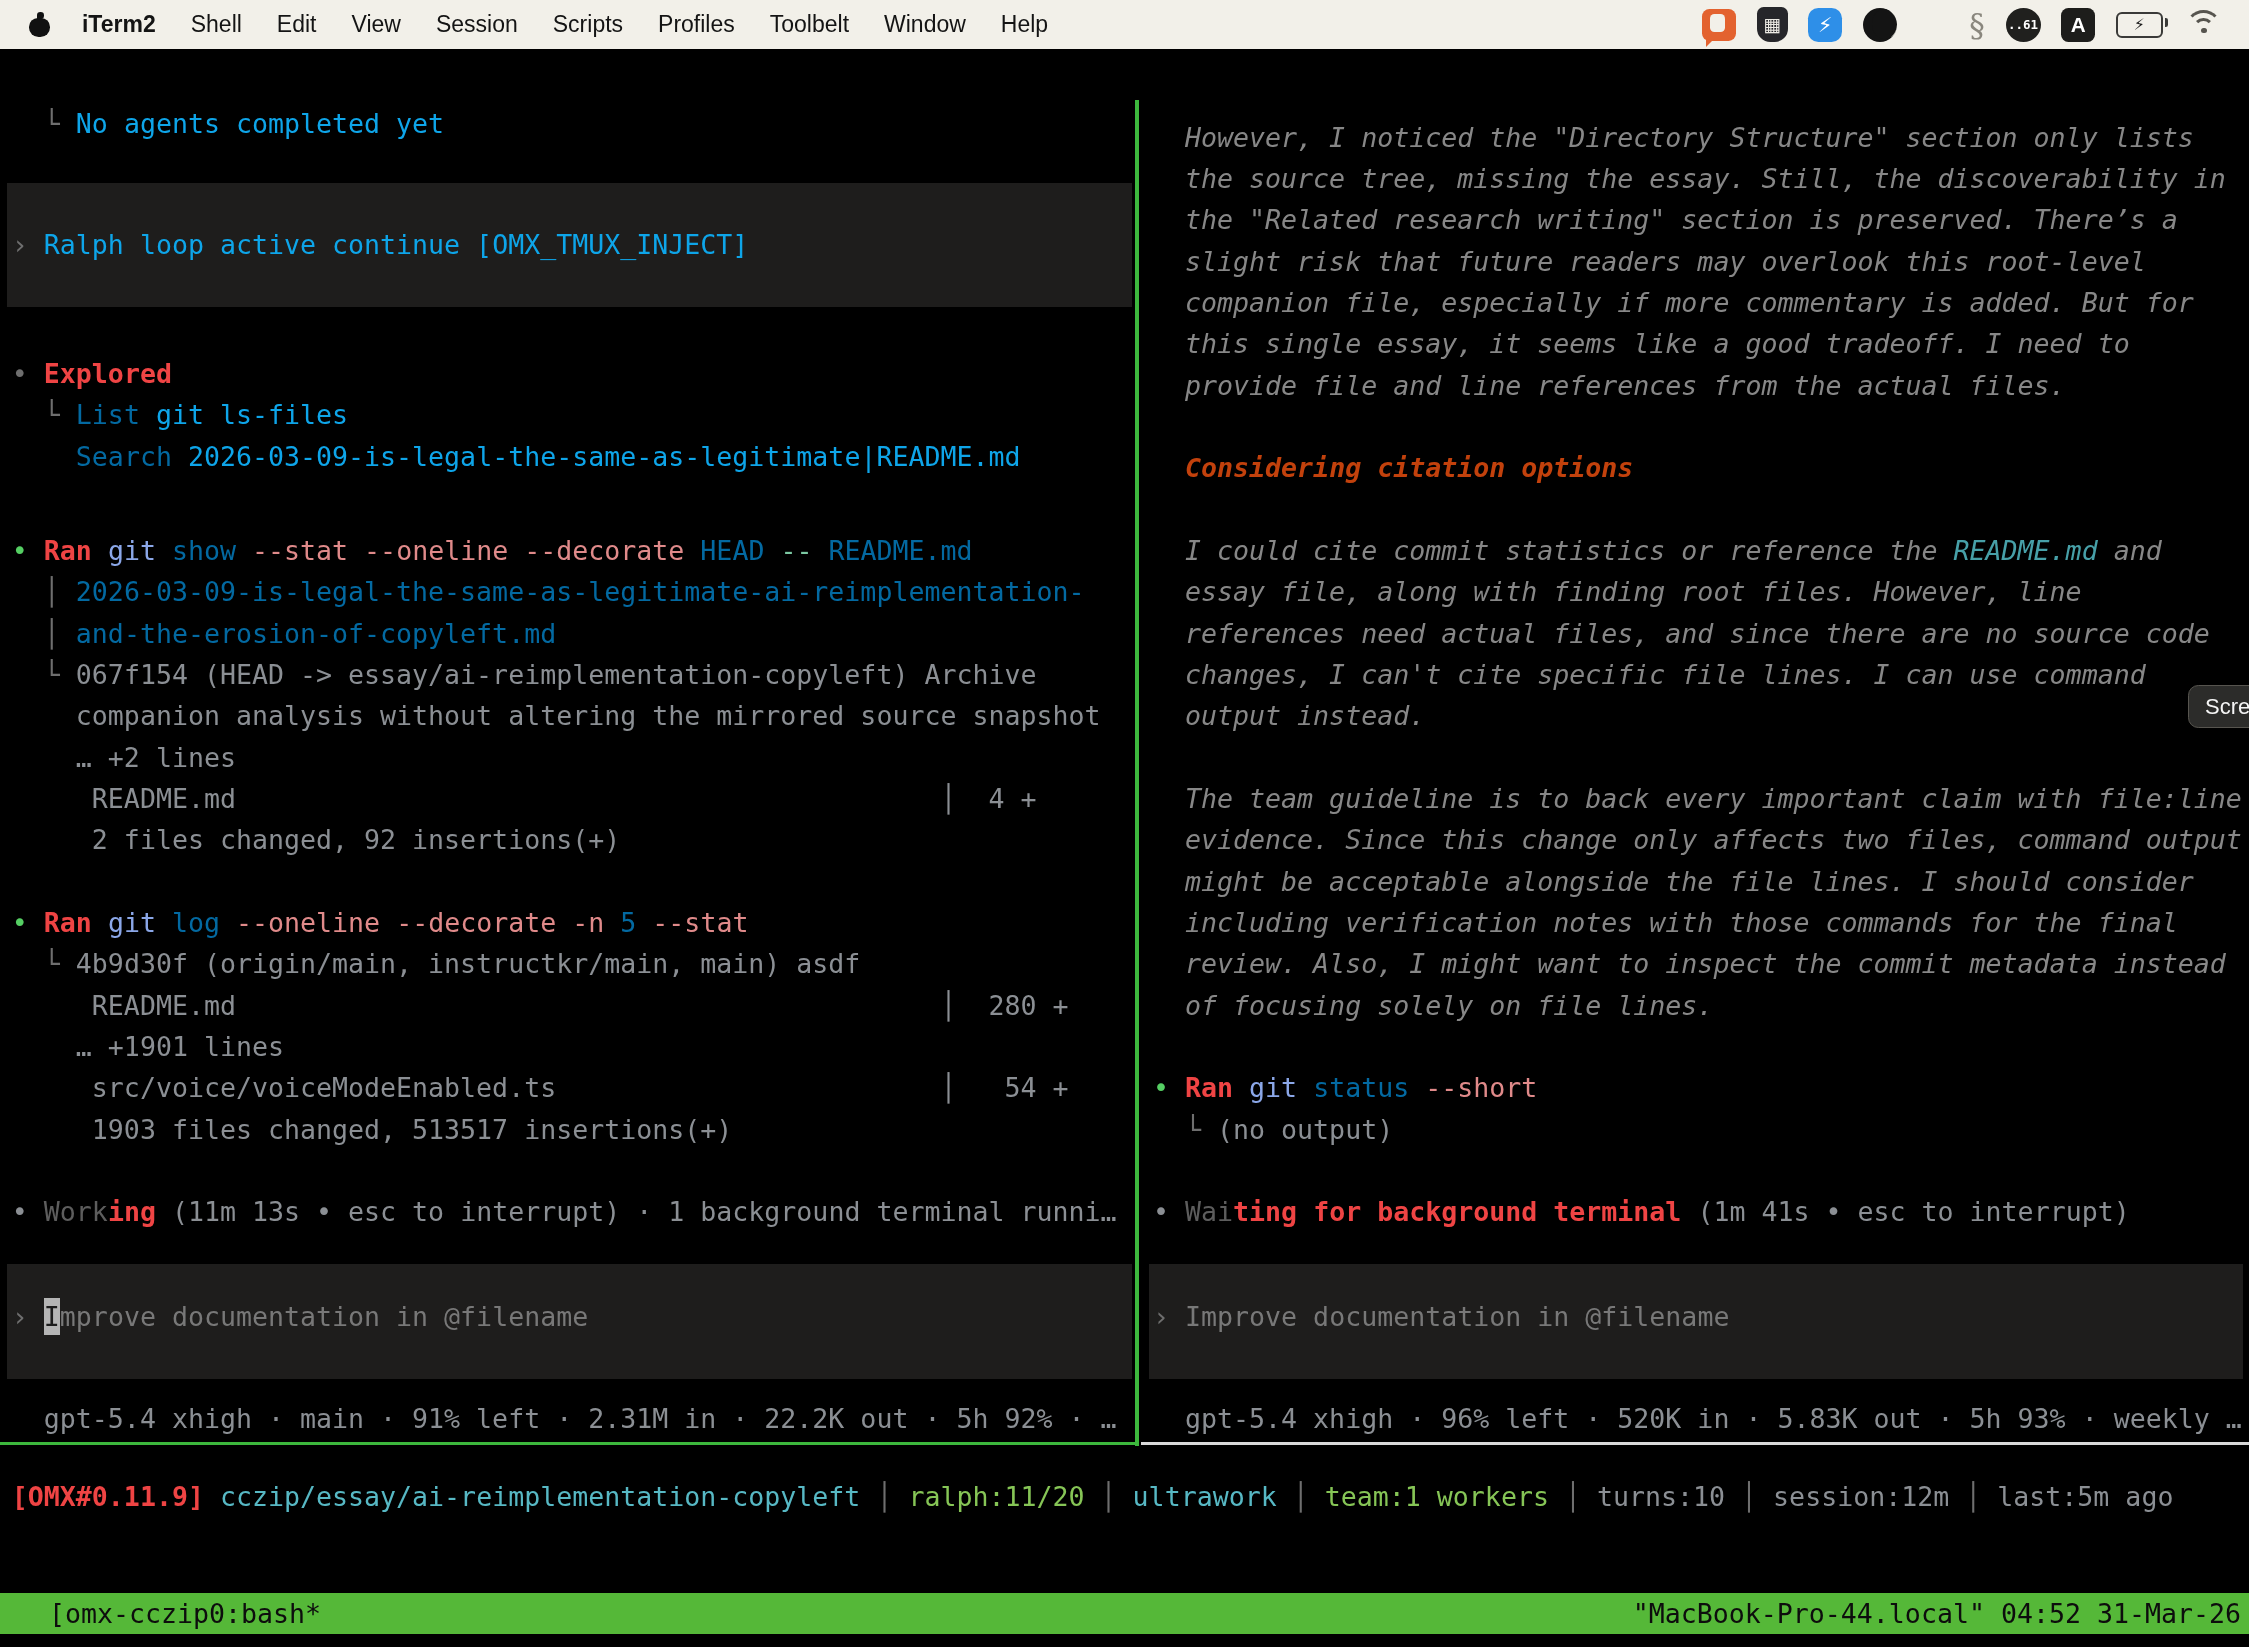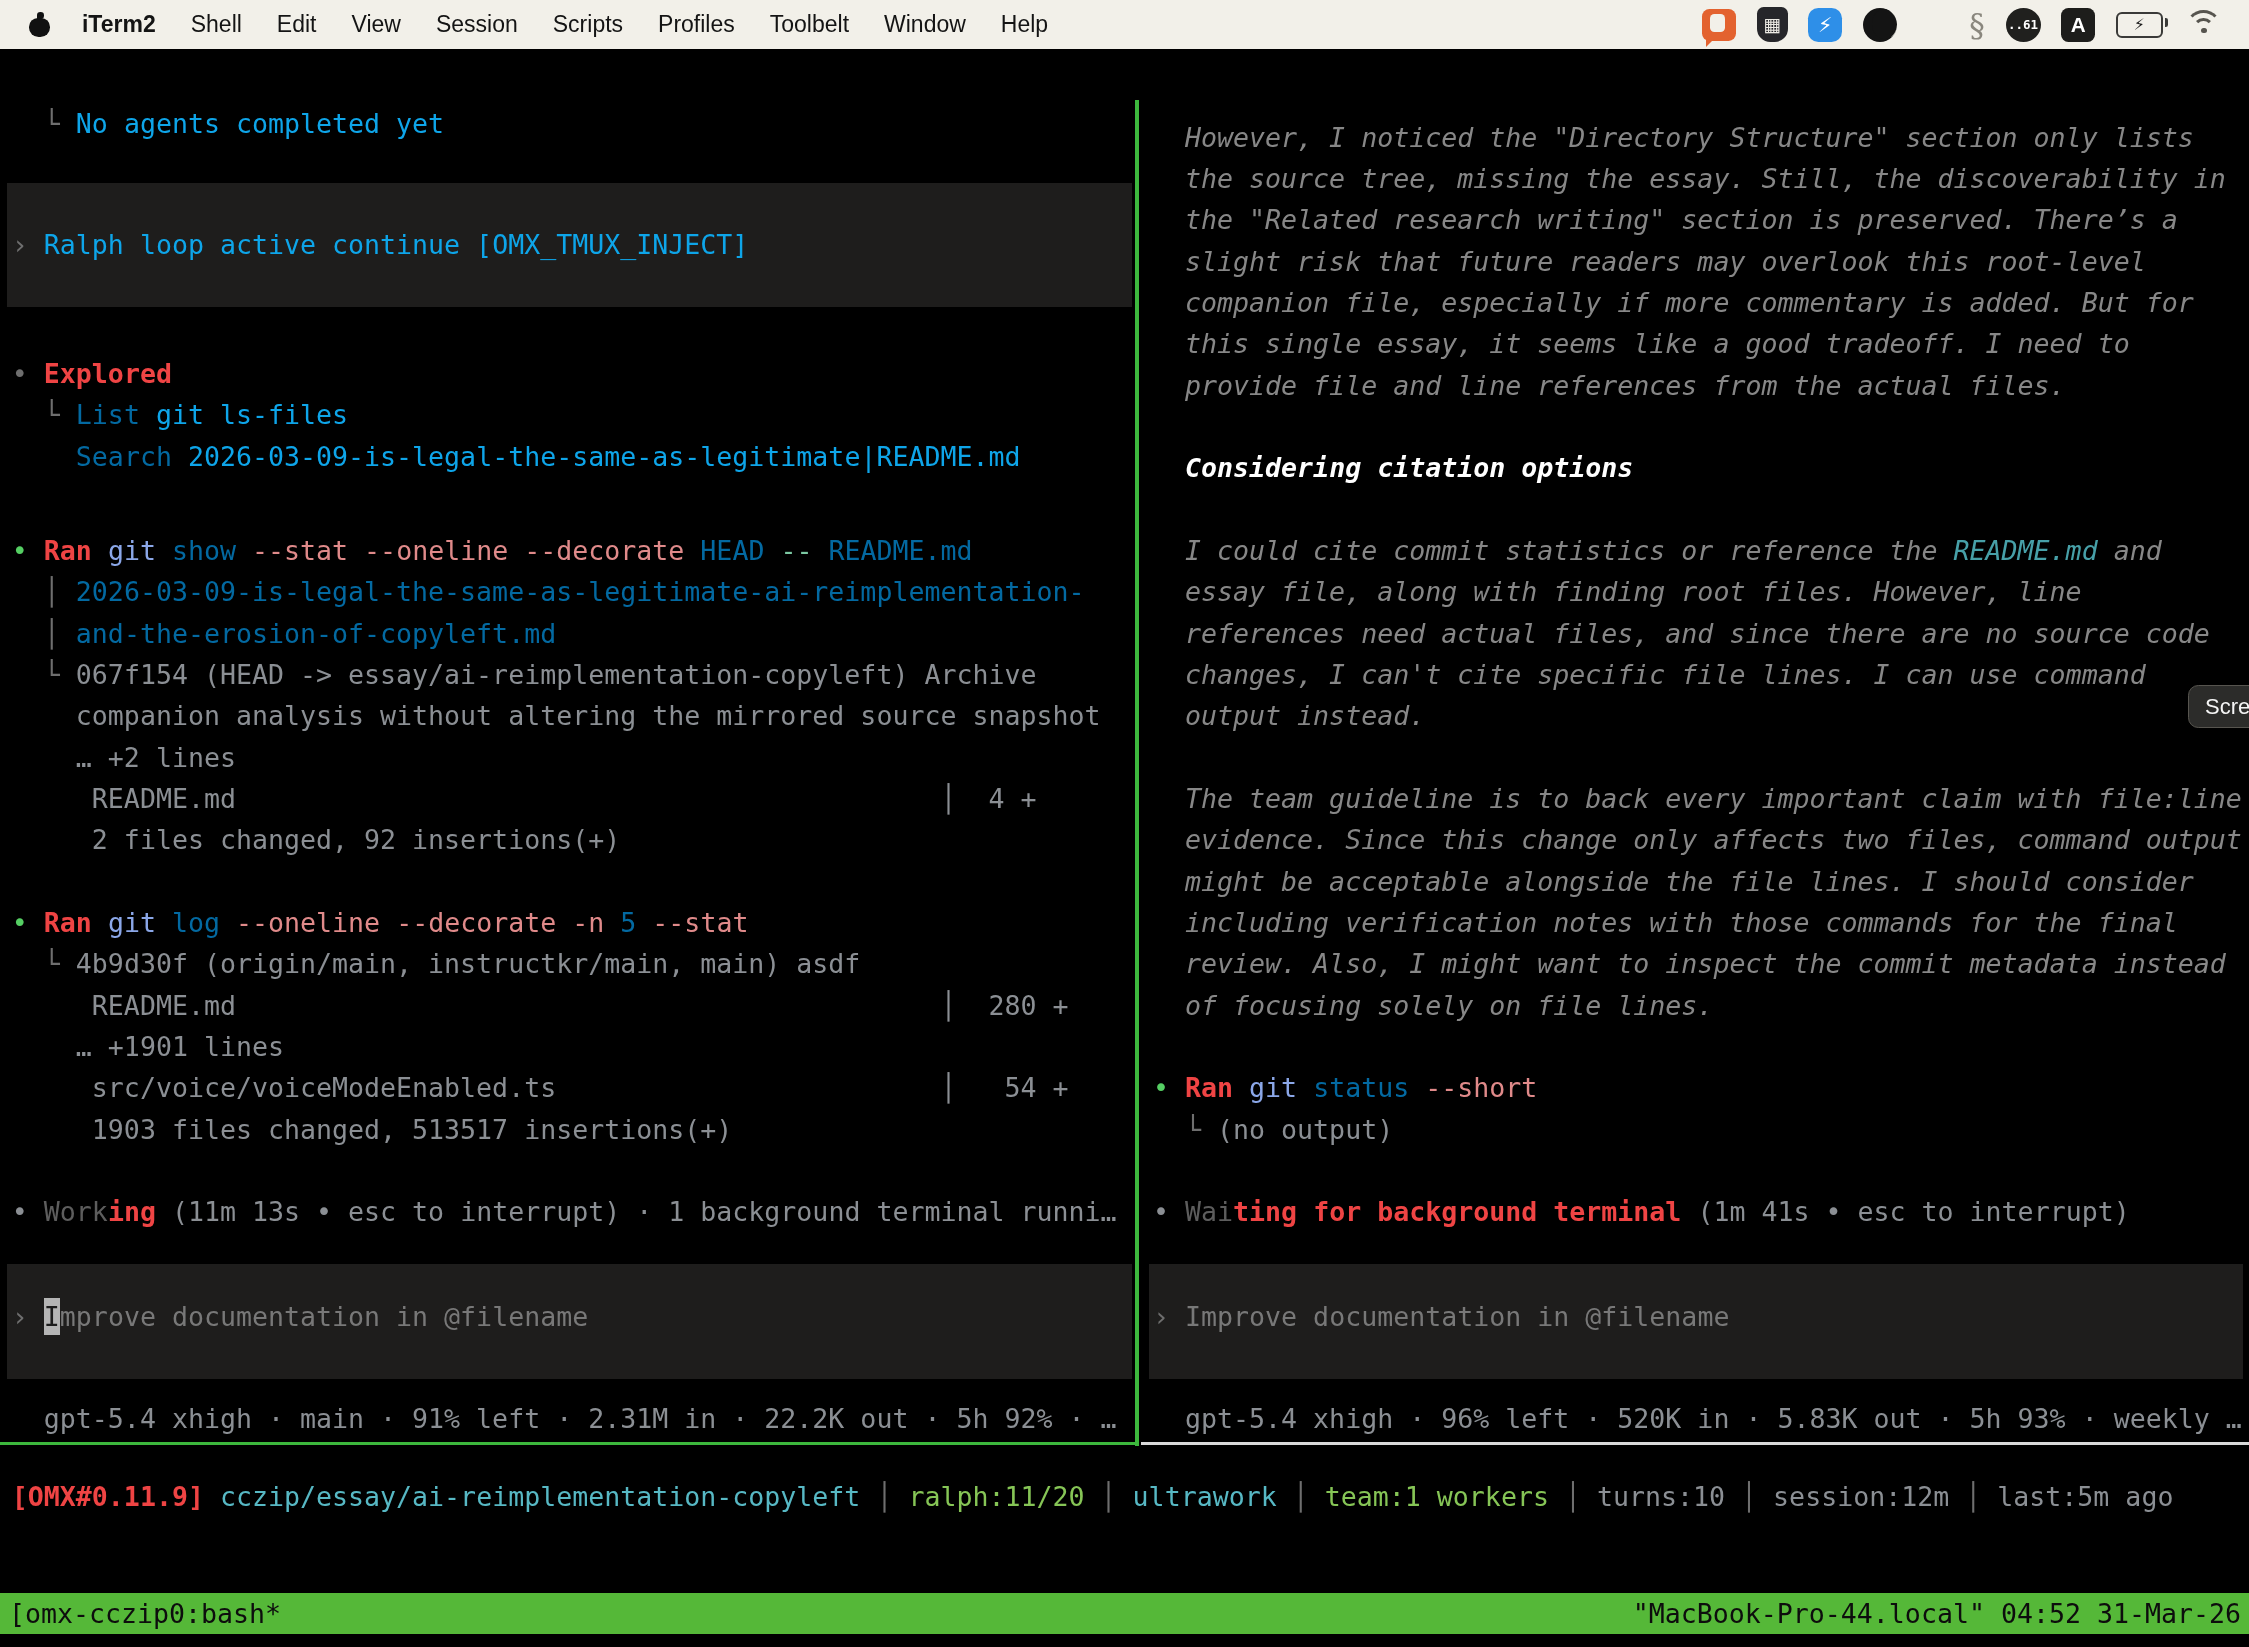--- a/index.html
+++ b/index.html
@@ -72,36 +72,36 @@
   .c-lt{color:#0ea5e9;}
   .c-gray{color:#8b8f94;}
   .c-wh{color:#ef4444;font-weight:bold;}
   .c-pale{color:#0369a1;}
   .c-blue{color:#8ba7e8;}
   .c-red{color:#e08a8a;}
   .c-teal{color:#0369a1;}
   .c-mint{color:#7cc9a3;}
   .c-grn{color:#55cf63;}
   .c-it{color:#878787;font-style:italic;}
-  .c-ith{color:#ffffff;font-style:italic;font-weight:bold;}
+  .c-ith{color:#c2410c;font-style:italic;font-weight:bold;}
   .c-tealit{color:#47a0a8;font-style:italic;}
   .c-ph{color:#787878;}
   .c-cursor{background:#b5b5b5;color:#1c1c1c;padding:3px 0;}
   .c-cyan{color:#57b8c4;}
   .c-green2{color:#86c556;}
   .c-st{color:#8b8f94;}
 
   
   .overlay{position:absolute;left:2188px;top:685px;width:103px;height:43px;background:#2c2c2a;
            border:1.5px solid #57554f;border-radius:10.3px;color:#f5f5f5;
            font:22px "Liberation Sans",sans-serif;display:flex;align-items:center;
            padding-left:16px;box-sizing:border-box;}
   .tmuxbar{position:absolute;left:0;top:1593px;width:2250px;height:41px;background:#55b838;
            color:#0d0d0d;display:flex;align-items:center;padding:0 8.9px;box-sizing:border-box;font-size:26.6px;}
-  .tmux-left{white-space:pre;}
+  .tmux-left{white-space:pre;margin-left:40px;}
   .tmux-right{margin-left:auto;white-space:pre;}
 </style>
 </head>
 <body>
 
 <div class="screen">
 
   <div class="menubar">
     <span class="apple"></span>
     <span class="menu-items">

